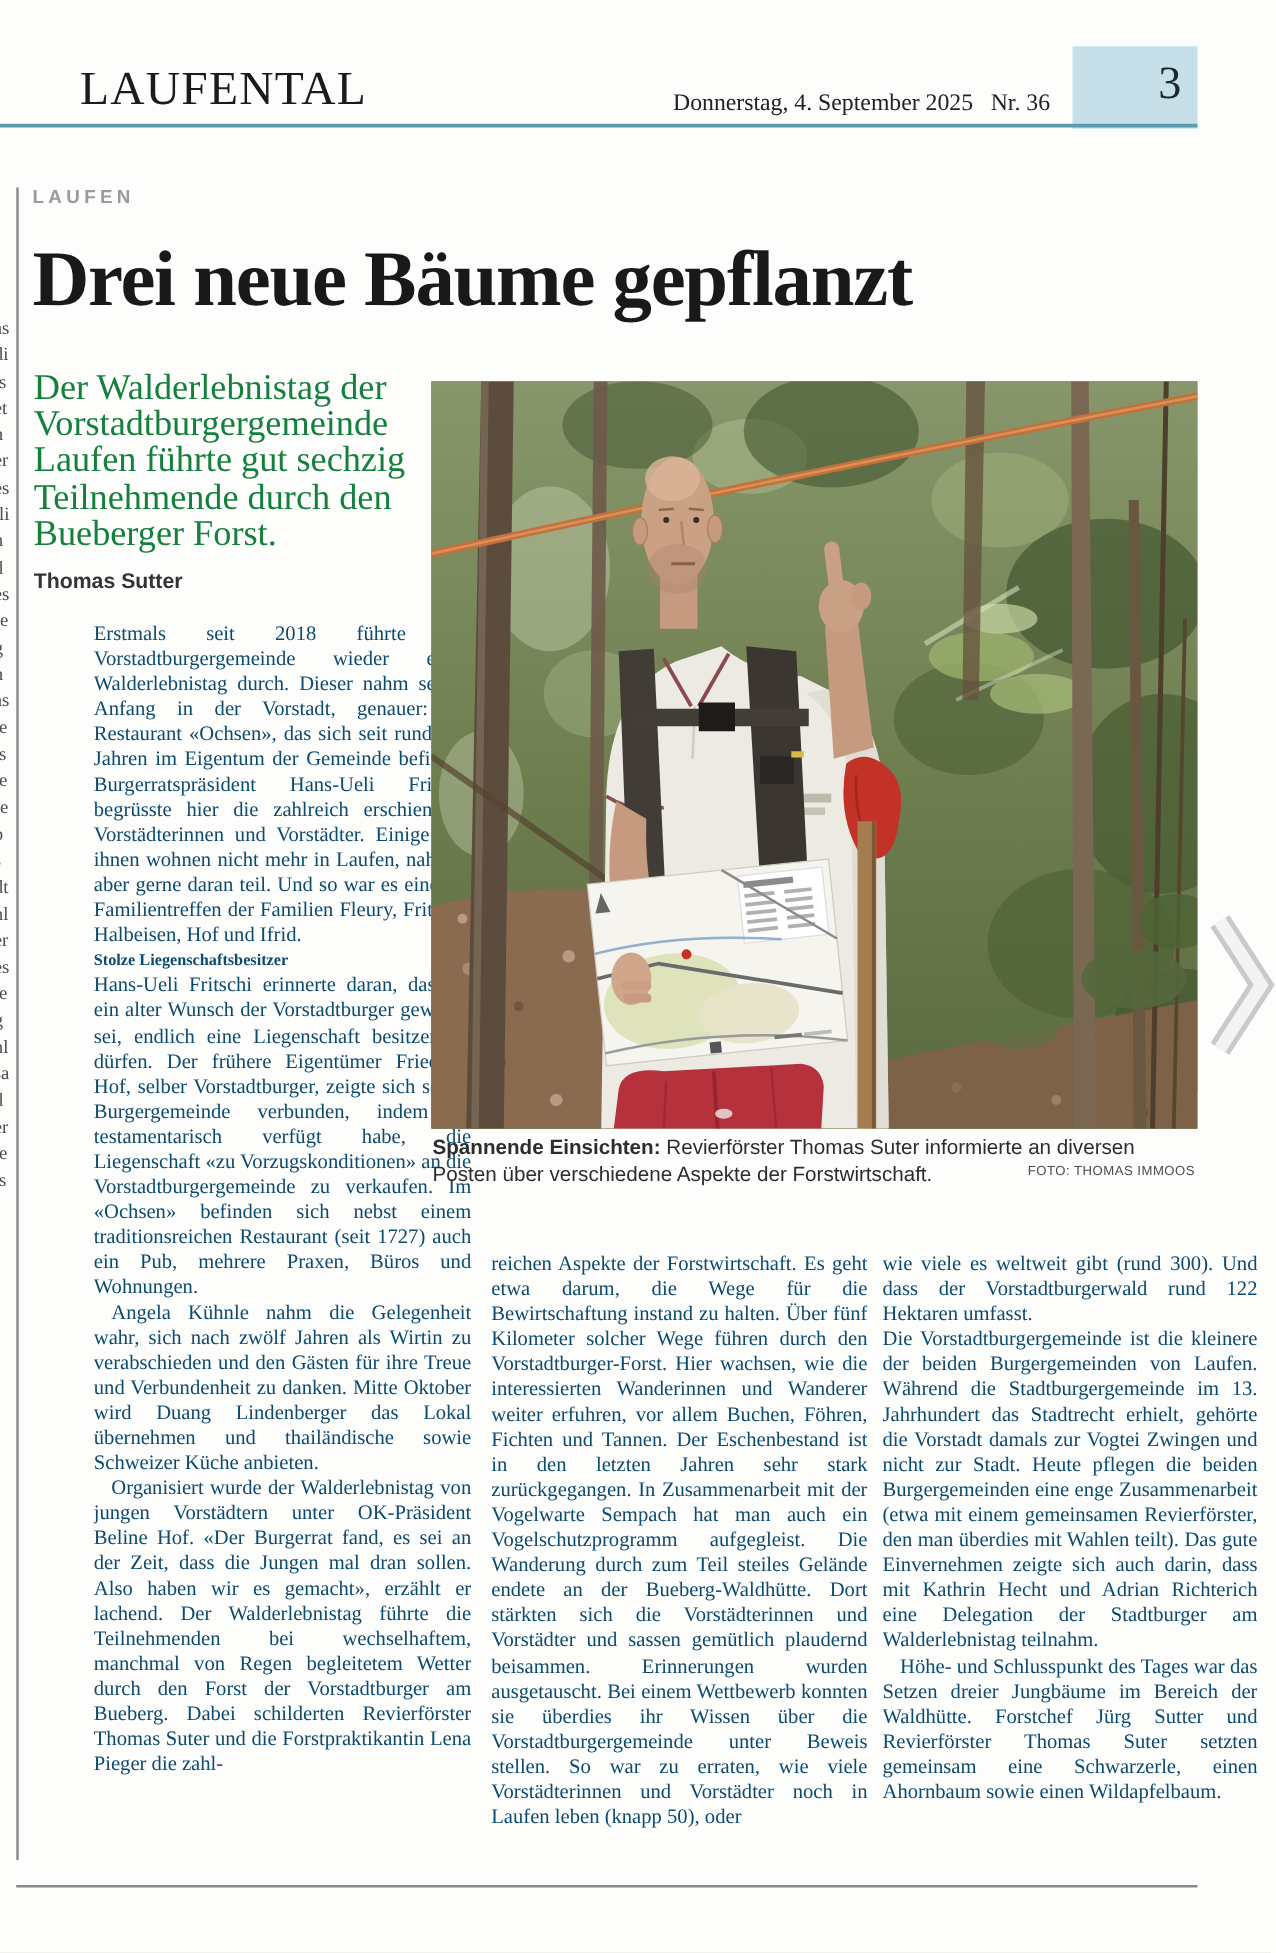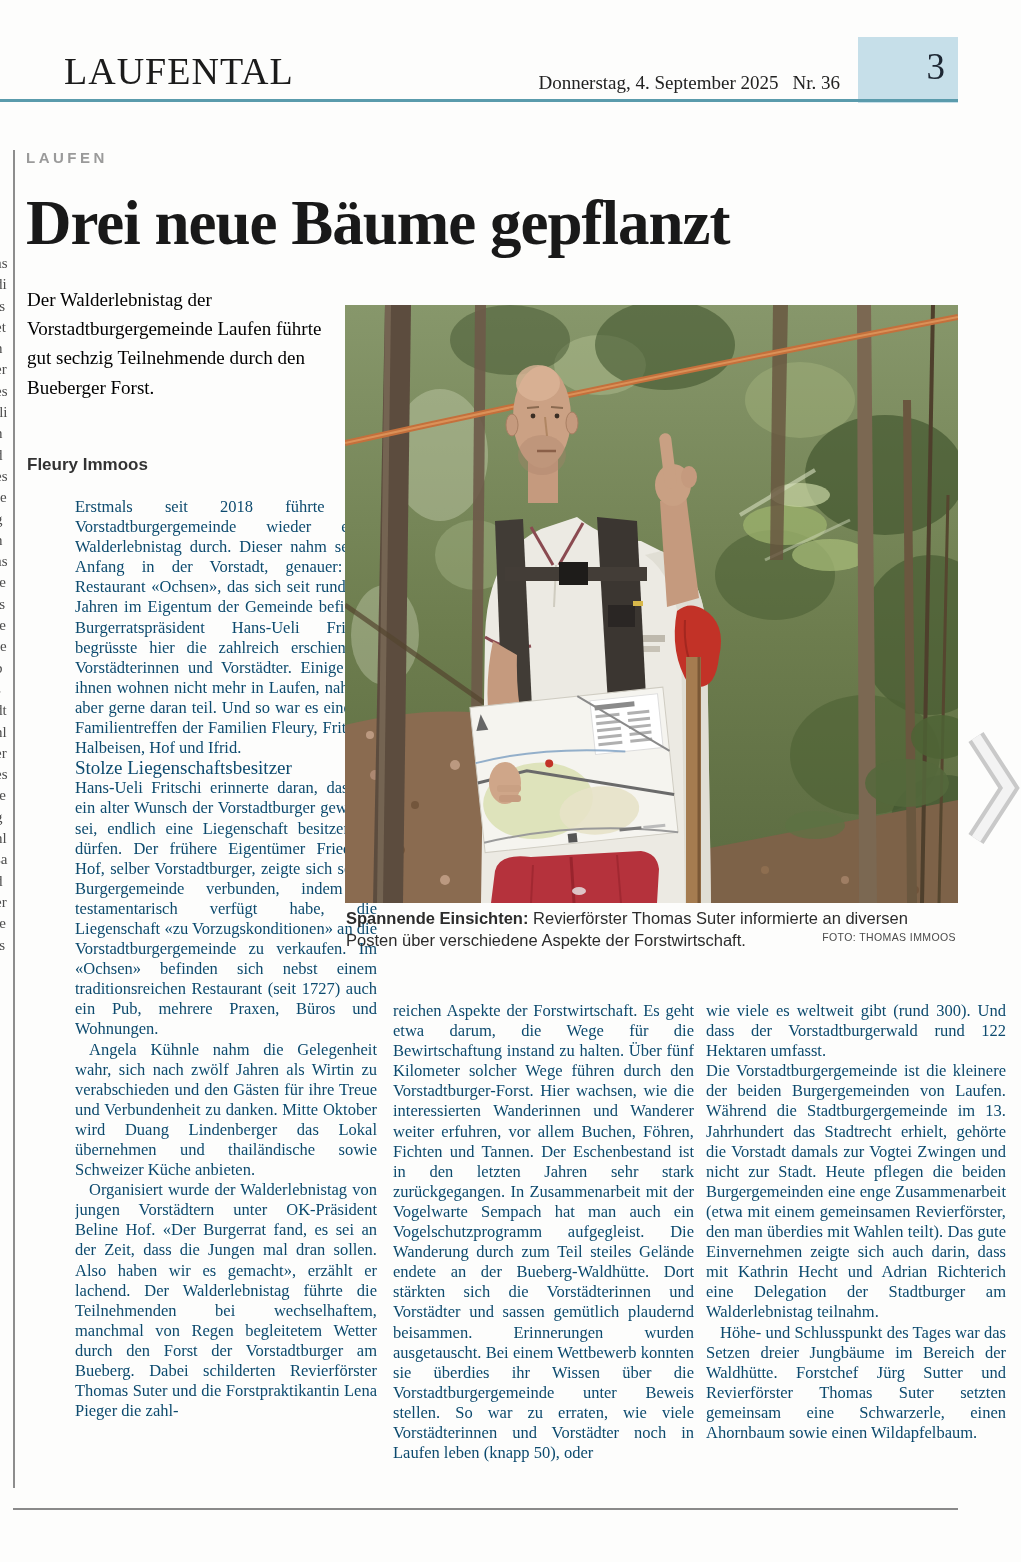--- a/index.html
+++ b/index.html
@@ -14,32 +14,32 @@
   .header-rule{position:absolute;left:0;top:99px;width:958px;height:3px;background:#5a9bac;}
   
   .edge-strip{position:absolute;left:-5px;top:253px;width:13px;font-size:15px;line-height:21.3px;
               color:#4d4d4d;word-break:break-all;overflow:hidden;height:1236px;}
   .left-rule{position:absolute;left:13px;top:150px;width:2px;height:1338px;background:#8d8d8d;}
   
   .kicker{position:absolute;left:26px;top:149px;font-family:"Liberation Sans",sans-serif;
           font-weight:bold;font-size:15px;letter-spacing:3.5px;color:#9a9a9a;}
   .headline{position:absolute;left:26px;top:190px;width:940px;font-size:63px;font-weight:bold;
             letter-spacing:-1px;color:#191919;line-height:1.05;}
-  .lead{position:absolute;left:27px;top:285px;width:299px;font-size:19px;line-height:29.2px;color:#000000;}
+  .lead{position:absolute;left:27px;top:296px;width:299px;font-size:29px;line-height:29.2px;color:#15803d;}
   .byline{position:absolute;left:27px;top:455px;font-family:"Liberation Sans",sans-serif;
           font-weight:bold;font-size:17px;color:#333;}
   
   .bodycol{position:absolute;font-size:16.5px;line-height:20.1px;text-align:justify;
            hyphens:auto;-webkit-hyphens:auto;color:#0c4a6e;margin-left:48px;}
   .bodycol p{margin:0;}
   .bodycol p.ind{text-indent:14px;}
   .col1{left:27px;top:497px;width:302px;height:992px;overflow:hidden;}
   .col2{left:345px;top:1001px;width:301px;height:492px;overflow:hidden;}
   .col3{left:658px;top:1001px;width:300px;height:492px;overflow:hidden;}
-  .subhead{font-weight:normal;margin-top:6px;font-size:19px;}
+  .subhead{font-weight:bold;margin-top:6px;font-size:13px;}
   .bottom-rule{position:absolute;left:13px;top:1508px;width:945px;height:2px;background:#8a8a8a;}
   
   .photo{position:absolute;left:345px;top:305px;width:613px;height:598px;overflow:hidden;background:#6b7a52;}
   .photo svg{display:block;}
   
   .caption{position:absolute;left:346px;top:907px;width:612px;font-family:"Liberation Sans",sans-serif;
            font-size:16.5px;line-height:22px;color:#2c2c2c;}
   .caption .cl{font-weight:bold;}
   .caption .credit{position:absolute;right:2px;bottom:3px;font-size:10.5px;letter-spacing:.4px;color:#4a4a4a;text-align:center;}
   
@@ -58,21 +58,21 @@
     <span>Donnerstag, 4. September 2025</span><span class="issue">Nr. 36</span>
   </div>
   <div class="pagebox">
     <span class="num">3</span>
   </div>
   <div class="header-rule"></div>
 
   <div class="kicker">LAUFEN</div>
   <h1 class="headline" style="margin:0;">Drei neue Bäume gepflanzt</h1>
   <div class="lead">Der Walderlebnistag der Vorstadtburgergemeinde Laufen führte gut sechzig Teilnehmende durch den Bueberger Forst.</div>
-  <div class="byline">Fleury Immoos</div>
+  <div class="byline">Thomas Sutter</div>
 
   <div class="bodycol col1">
     <p>Erstmals seit 2018 führte die Vorstadtburgergemeinde wieder einen Walderlebnistag durch. Dieser nahm seinen Anfang in der Vorstadt, genauer: im Restaurant «Ochsen», das sich seit rund drei Jahren im Eigentum der Gemeinde befindet. Burgerratspräsident Hans-Ueli Fritschi begrüsste hier die zahlreich erschienenen Vorstädterinnen und Vorstädter. Einige von ihnen wohnen nicht mehr in Laufen, nahmen aber gerne daran teil. Und so war es eine Art Familientreffen der Familien Fleury, Fritschi, Halbeisen, Hof und Ifrid.</p>
     <p class="subhead">Stolze Liegenschaftsbesitzer</p>
     <p>Hans-Ueli Fritschi erinnerte daran, dass es ein alter Wunsch der Vorstadtburger gewesen sei, endlich eine Liegenschaft besitzen zu dürfen. Der frühere Eigentümer Friedrich Hof, selber Vorstadtburger, zeigte sich seiner Burgergemeinde verbunden, indem er testamentarisch verfügt habe, die Liegenschaft «zu Vorzugskonditionen» an die Vorstadtburgergemeinde zu verkaufen. Im «Ochsen» befinden sich nebst einem traditionsreichen Restaurant (seit 1727) auch ein Pub, mehrere Praxen, Büros und Wohnungen.</p>
     <p class="ind">Angela Kühnle nahm die Gelegenheit wahr, sich nach zwölf Jahren als Wirtin zu verabschieden und den Gästen für ihre Treue und Verbundenheit zu danken. Mitte Oktober wird Duang Lindenberger das Lokal übernehmen und thailändische sowie Schweizer Küche anbieten.</p>
     <p class="ind">Organisiert wurde der Walderlebnistag von jungen Vorstädtern unter OK-Präsident Beline Hof. «Der Burgerrat fand, es sei an der Zeit, dass die Jungen mal dran sollen. Also haben wir es gemacht», erzählt er lachend. Der Walderlebnistag führte die Teilnehmenden bei wechselhaftem, manchmal von Regen begleitetem Wetter durch den Forst der Vorstadtburger am Bueberg. Dabei schilderten Revierförster Thomas Suter und die Forstpraktikantin Lena Pieger die zahl-</p>
   </div>
 
   <div class="photo">

